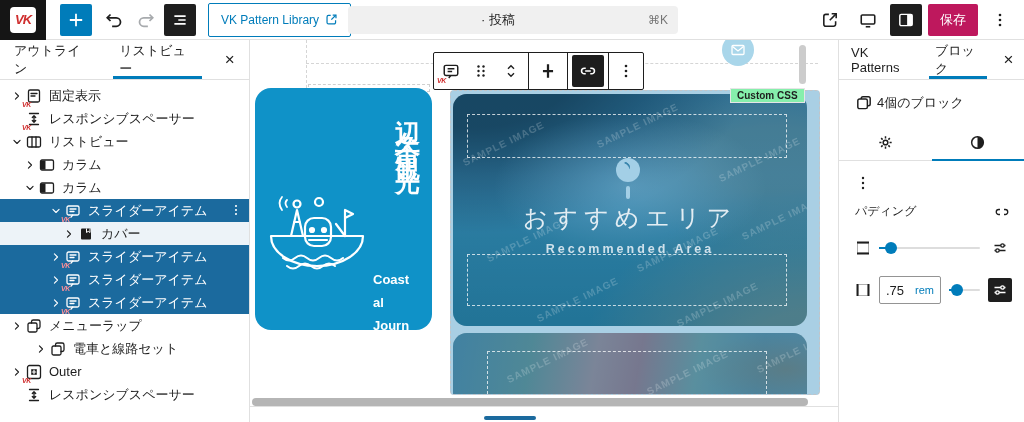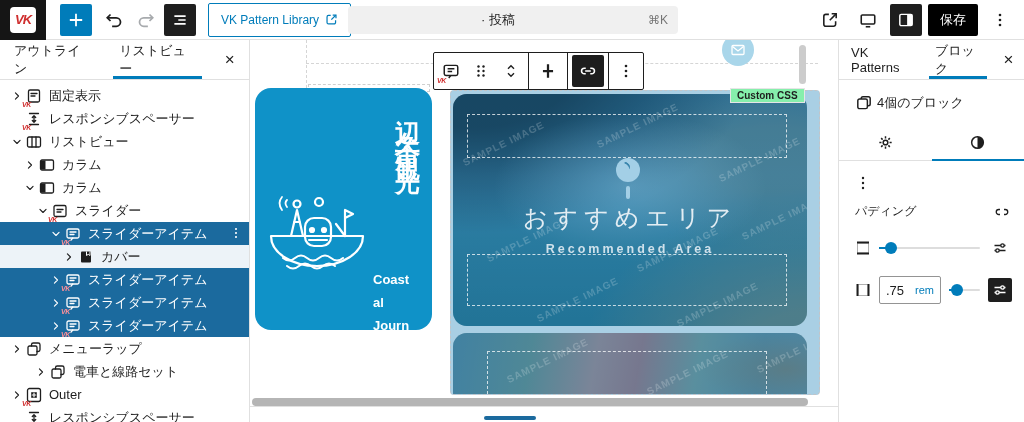--- a/index.html
+++ b/index.html
@@ -19,21 +19,21 @@
   .hicon-btn.dark { background:#1e1e1e; color:#fff; }
   .undo { margin-left:6px; } .redo { color:#a7aaad; }
   .listview-toggle { margin-left:2px; }
   .vkpl-btn { margin-left:12px; height:34px; padding:0 12px; border:1px solid #007cba; border-radius:2px; background:#fff;
     color:#007cba; font-size:12px; display:flex; align-items:center; gap:6px; cursor:pointer; white-space:nowrap; }
   .docbar { position:absolute; left:348px; top:6px; width:330px; height:28px; background:#f0f0f0; border-radius:4px;
     display:flex; align-items:center; cursor:pointer; }
   .docbar-title { flex:1; text-align:center; font-size:13px; color:#1e1e1e; }
   .docbar-kbd { font-size:12px; color:#757575; padding-right:10px; }
   .header-right { position:absolute; right:8px; top:0; height:40px; display:flex; align-items:center; gap:6px; }
-  .save-btn { height:32px; padding:0 12px; background:#000000; border:none; border-radius:2px; color:#fff; font-size:13px; cursor:pointer; }
+  .save-btn { height:32px; padding:0 12px; background:#be185d; border:none; border-radius:2px; color:#fff; font-size:13px; cursor:pointer; }
 
   
   .lsb { position:absolute; left:0; top:40px; width:250px; height:382px; background:#fff; border-right:1px solid #e0e0e0; overflow:hidden; }
   .lsb-tabs { height:40px; display:flex; align-items:stretch; border-bottom:1px solid #e0e0e0; }
   .lsb-tab { padding:0 14px; display:flex; align-items:center; font-size:13px; cursor:pointer; position:relative; color:#1e1e1e; }
   .lsb-tab.active::after { content:""; position:absolute; left:8px; right:8px; bottom:0; height:3px; background:#007cba; }
   .lsb-close { margin-left:auto; width:40px; display:flex; align-items:center; justify-content:center; font-size:17px; cursor:pointer; color:#1e1e1e; }
   .tree { padding-top:4px; }
   .trow { height:23px; display:flex; align-items:center; font-size:13px; cursor:pointer; position:relative; color:#1e1e1e; }
   .trow.sel { background:#1b6a9e; color:#fff; }
@@ -297,35 +297,20 @@
             </svg>
           </span>
           <span class="ticon">
             <svg viewBox="0 0 16 16" fill="none" stroke="currentColor" stroke-width="1.3" stroke-linecap="round" stroke-linejoin="round">
               <rect x="1.5" y="3" width="13" height="10" rx="1.5"></rect>
               <path d="M2 3.5h4.5v9H2z" fill="currentColor" stroke="none"></path>
             </svg>
           </span>
           <span class="tlabel">カラム</span>
         </div>
-        <div class="trow" style="padding-left: 34px;">
-          <span class="texp">
-            <svg viewBox="0 0 16 16" fill="none" stroke="currentColor" stroke-width="1.3" stroke-linecap="round" stroke-linejoin="round">
-              <path d="M4.5 6.2 8 9.7l3.5-3.5"></path>
-            </svg>
-          </span>
-          <span class="ticon">
-            <svg viewBox="0 0 16 16" fill="none" stroke="currentColor" stroke-width="1.3" stroke-linecap="round" stroke-linejoin="round">
-              <rect x="2" y="2.5" width="12" height="11" rx="1.5"></rect>
-              <path d="M5 6.5h6M5 9h4"></path>
-            </svg>
-            <span class="vkb">VK</span>
-          </span>
-          <span class="tlabel">スライダー</span>
-        </div>
         <div class="trow sel" style="padding-left: 47px;">
           <span class="texp">
             <svg viewBox="0 0 16 16" fill="none" stroke="currentColor" stroke-width="1.3" stroke-linecap="round" stroke-linejoin="round">
               <path d="M4.5 6.2 8 9.7l3.5-3.5"></path>
             </svg>
           </span>
           <span class="ticon">
             <svg viewBox="0 0 16 16" fill="none" stroke="currentColor" stroke-width="1.3" stroke-linecap="round" stroke-linejoin="round">
               <rect x="2" y="3" width="12" height="9" rx="1.5"></rect>
               <path d="M6 14.2l1.8-2.2M5 6h6M5 8.5h4"></path>

